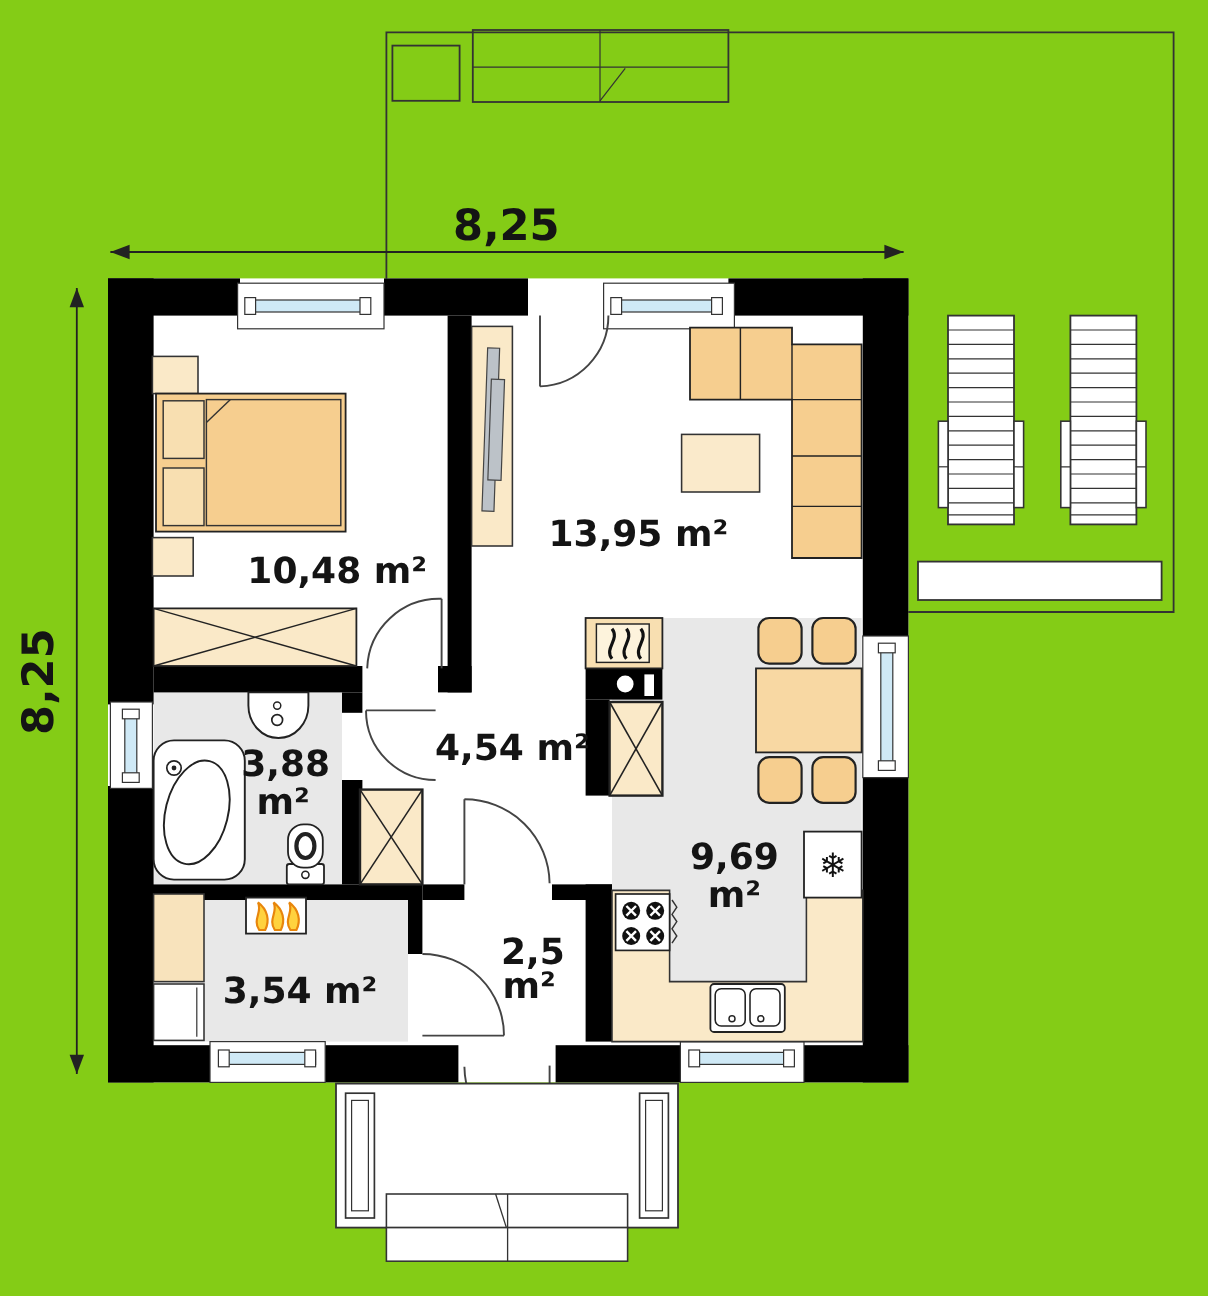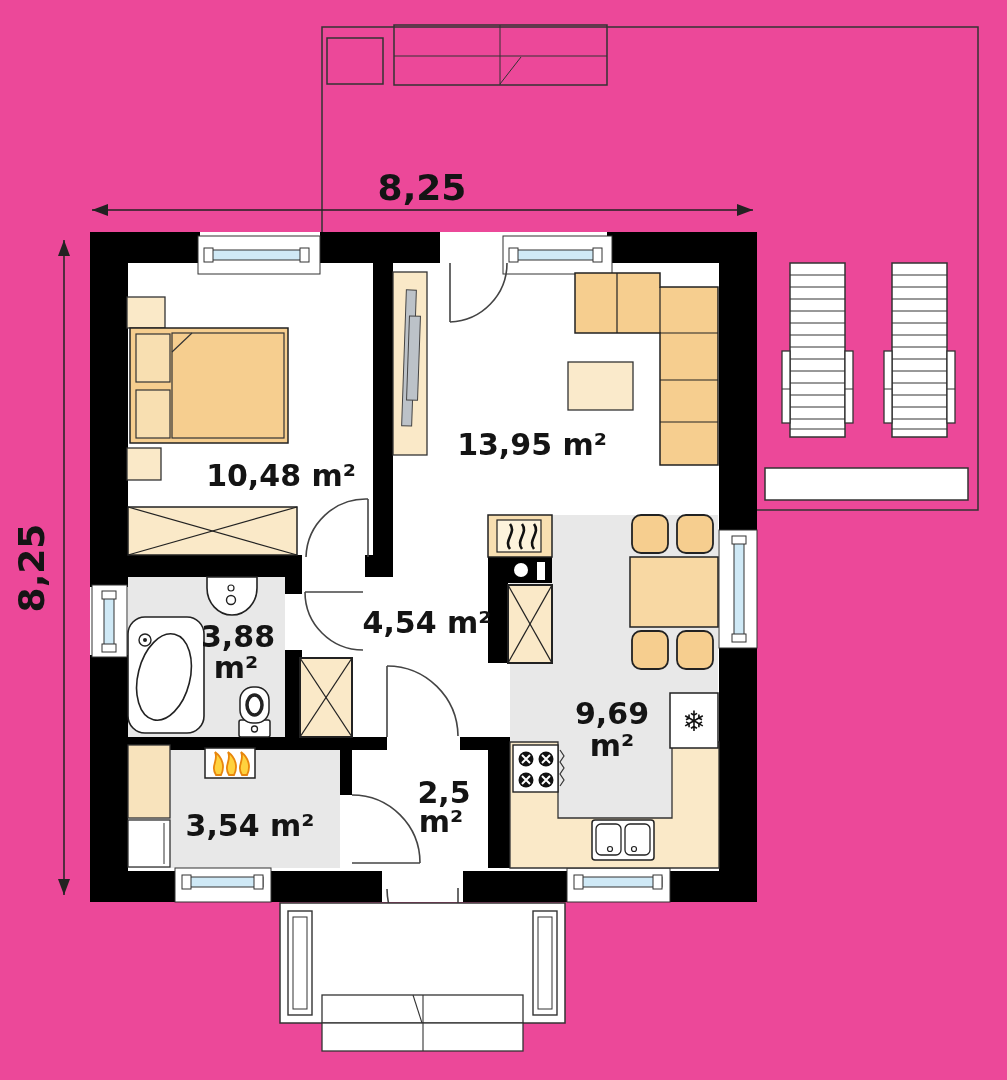--- a/index.html
+++ b/index.html
@@ -1,16 +1,16 @@
 <!DOCTYPE html>
 <html><head>
 <meta charset="utf-8">
 <style>
   html,body{margin:0;padding:0;background:#ffffff;}
-  .stage{position:relative;width:1007px;height:1080px;background:#ec4899;overflow:hidden;}
+  .stage{position:relative;width:1007px;height:1080px;background:#84cc16;overflow:hidden;}
   svg{display:block;}
   .lbl{font-family:"DejaVu Sans","Liberation Sans",sans-serif;font-weight:700;fill:#141414;}
   .thin{stroke:#333;stroke-width:1.5;fill:none;}
   .hair{stroke:#333;stroke-width:1;fill:none;}
 </style>
 </head>
 <body>
 
 <div class="stage">
 <svg width="1007" height="1080" viewBox="0 0 1007 1080" xmlns="http://www.w3.org/2000/svg">

